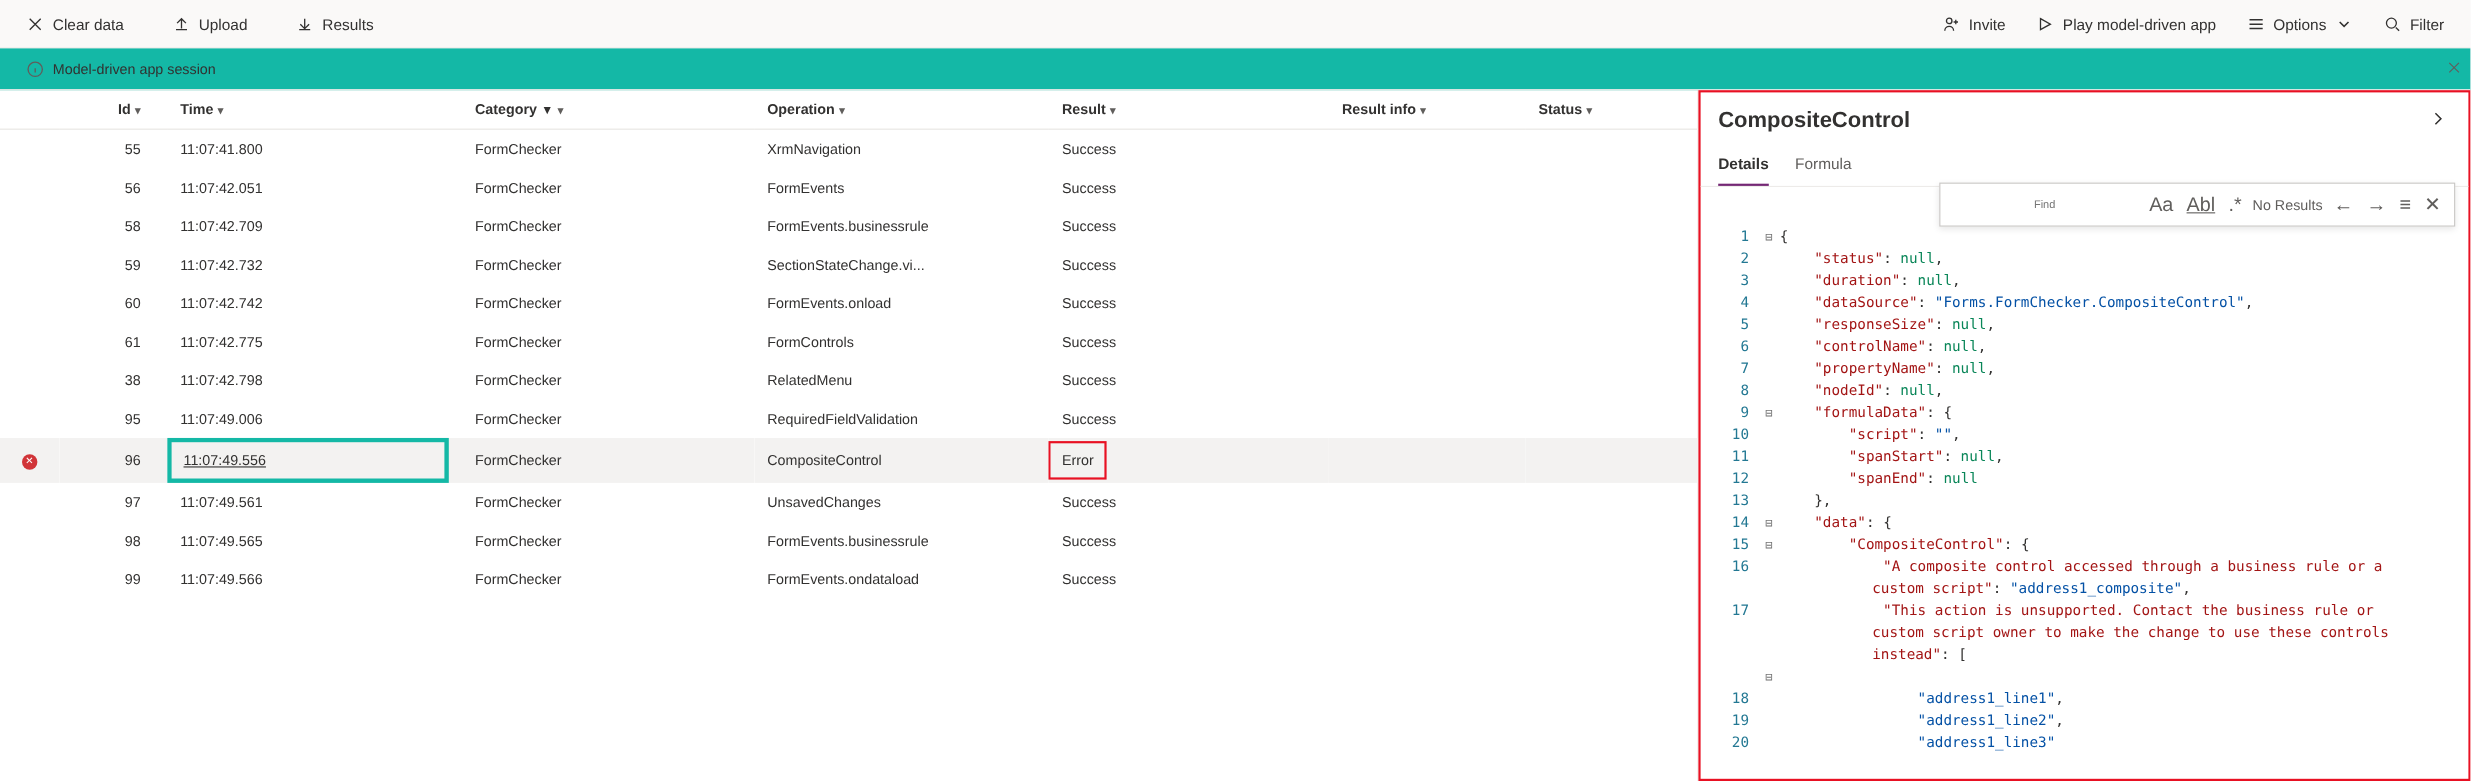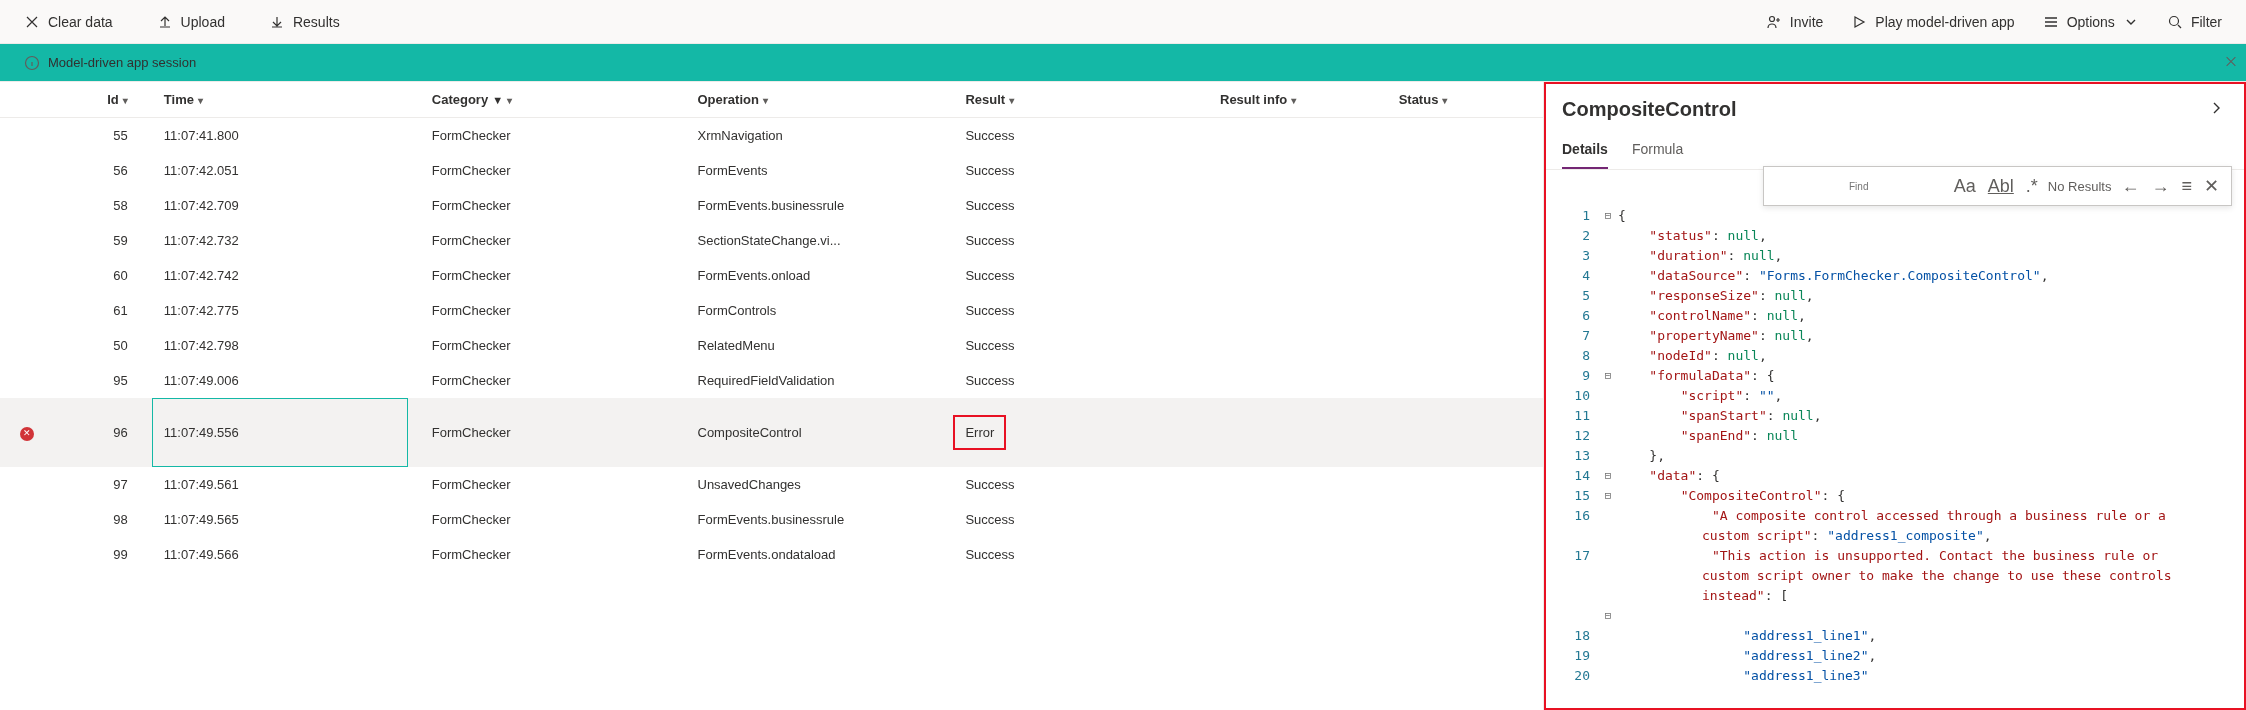--- a/index.html
+++ b/index.html
@@ -30,21 +30,21 @@
 th .filt { margin-left: 4px; font-size: 11px; }
 tbody tr.selected { background: #f3f2f1; }
 .col-status-icon { width: 48px; text-align: center; }
 .col-id { width: 88px; text-align: right; padding-right: 24px; }
 .col-time { width: 240px; }
 .col-category { width: 238px; }
 .col-operation { width: 240px; }
 .col-result { width: 228px; }
 .col-resultinfo { width: 160px; }
 .col-statuscol { width: 140px; }
-.time-cell-selected { border: 1px solid #14b8a6; padding: 26px 11px; }
+.time-cell-selected { border: 4px solid #14b8a6; padding: 9px 11px; text-decoration: underline; }
 .result-error-box { border: 2px solid #e81123; padding: 8px 10px; display: inline-block; }
 .err-dot { width: 14px; height: 14px; border-radius: 50%; background: #d13438; display: inline-flex; align-items: center; justify-content: center; color: #fff; font-size: 9px; line-height: 1; }
 
 
 .panel-head { display: flex; align-items: center; padding: 12px 16px 8px; }
 .panel-title { font-size: 20px; font-weight: 600; }
 .panel-collapse { margin-left: auto; cursor: pointer; padding: 4px; }
 .panel-tabs { display: flex; padding: 0 16px; border-bottom: 1px solid #edebe9; gap: 24px; }
 .panel-tab { padding: 10px 0; cursor: pointer; font-size: 14px; color: #605e5c; border-bottom: 2px solid transparent; }
 .panel-tab.active { color: #323130; border-bottom-color: #742774; font-weight: 600; }
@@ -209,21 +209,21 @@
             <td class="col-id">61</td>
             <td class="col-time">11:07:42.775</td>
             <td class="col-category">FormChecker</td>
             <td class="col-operation">FormControls</td>
             <td class="col-result">Success</td>
             <td class="col-resultinfo"></td>
             <td class="col-statuscol"></td>
           </tr>
           <tr>
             <td class="col-status-icon"></td>
-            <td class="col-id">50</td>
+            <td class="col-id">38</td>
             <td class="col-time">11:07:42.798</td>
             <td class="col-category">FormChecker</td>
             <td class="col-operation">RelatedMenu</td>
             <td class="col-result">Success</td>
             <td class="col-resultinfo"></td>
             <td class="col-statuscol"></td>
           </tr>
           <tr>
             <td class="col-status-icon"></td>
             <td class="col-id">95</td>

